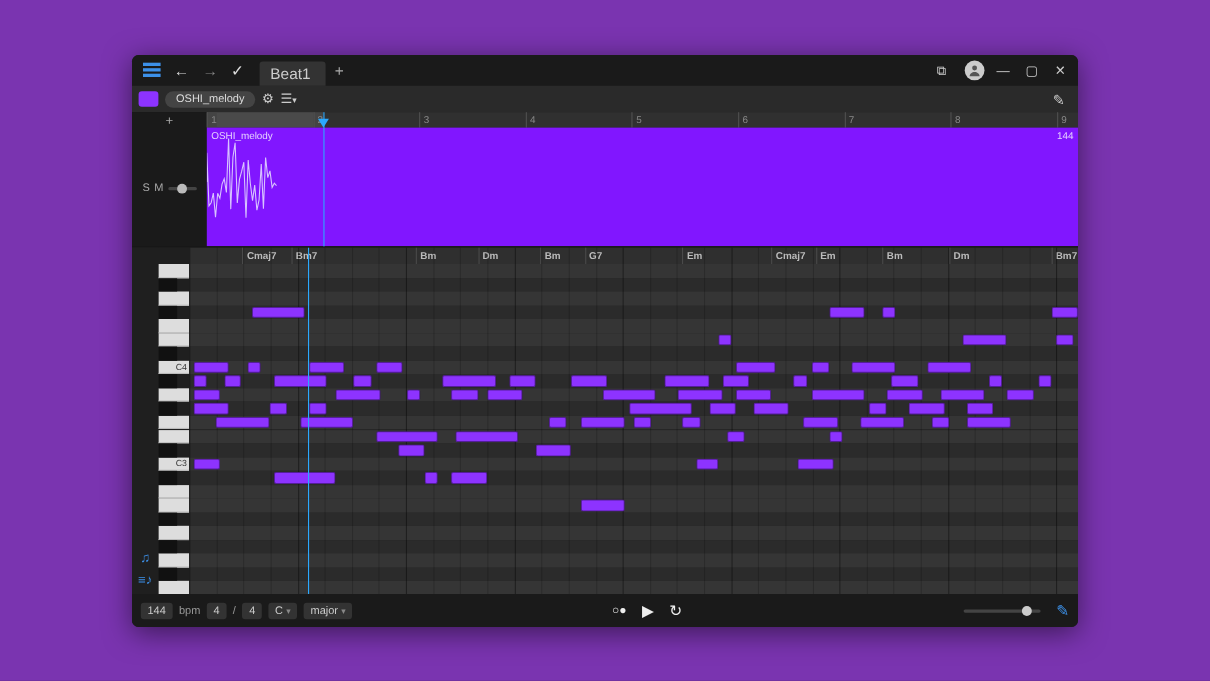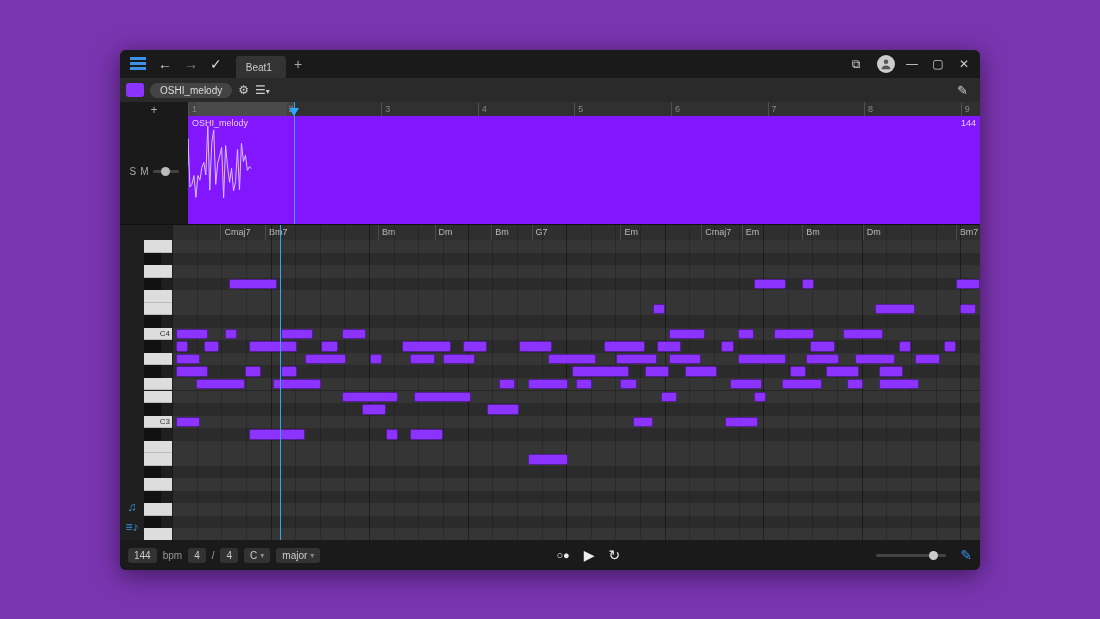--- a/index.html
+++ b/index.html
@@ -9,21 +9,21 @@
     background:#202020; border-radius:6px; box-shadow:0 5px 25px rgba(0,0,0,0.5);
     display:flex; flex-direction:column;
   }
   
   .titlebar { height:28px; background:#1a1a1a; display:flex; align-items:center; padding:0 4px; border-radius:6px 6px 0 0;}
   .titlebar .app-icon { width:16px; height:14px; margin:0 8px 0 6px; }
   .app-icon div{height:3px;background:#3c90e8;margin-bottom:2px;}
   .nav-arrows { display:flex; gap:4px; align-items:center;}
   .nav-arrows span { color:#888; font-size:14px; padding:2px 4px; cursor:pointer;}
   .nav-arrows span.active{color:#ddd;}
-  .tab { background:#333; color:#ccc; height:22px; display:flex; align-items:center; padding:0 14px 0 10px; margin-left:10px; font-size:10px; border-radius:3px 3px 0 0; position:relative; top:3px;}
+  .tab { background:#333; color:#ccc; height:22px; display:flex; align-items:center; padding:0 14px 0 10px; margin-left:10px; font-size:14px; border-radius:3px 3px 0 0; position:relative; top:3px;}
   .tab-add { color:#aaa; font-size:14px; margin-left:8px; cursor:pointer;}
   .title-spacer{flex:1;}
   .win-controls { display:flex; gap:2px; align-items:center;}
   .win-controls .ctrl { width:24px; height:22px; display:flex; align-items:center; justify-content:center; color:#ccc; font-size:12px; cursor:pointer;}
   .win-controls .avatar { width:18px; height:18px; border-radius:50%; background:#ccc; display:flex; align-items:center; justify-content:center;}
   .win-controls .avatar svg{width:12px;height:12px;}
   .export-icon{font-size:13px;margin-right:4px;}
   
   .track-strip { height:24px; background:#2a2a2a; display:flex; align-items:center; padding:0 6px; gap:6px;}
   .color-swatch { width:18px; height:14px; background:#8d33ff; border-radius:3px;}
@@ -52,21 +52,21 @@
   .playhead{position:absolute;top:0;bottom:0;width:1px;background:#2aa9ff;z-index:5;}
   .playhead-tri{position:absolute;top:6px;left:-5px;width:0;height:0;border-left:5px solid transparent;border-right:5px solid transparent;border-top:8px solid #2aa9ff;}
   
   .piano { flex:1; display:flex; background:#262626; position:relative; border-top:1px solid #111;}
   .side-tools{width:24px;background:#1f1f1f;display:flex;flex-direction:column;justify-content:flex-end;align-items:center;gap:6px;padding-bottom:6px;}
   .side-tools .stool{color:#3c90e8;font-size:12px;cursor:pointer;}
   .keyboard{width:28px;background:#1f1f1f;position:relative;overflow:hidden;}
   .keyboard .wkey{position:absolute;left:0;right:0;background:#ddd;border-bottom:1px solid #bbb;}
   .keyboard .bkey{position:absolute;left:0;width:17px;background:#111;z-index:2;}
   .keyboard .klabel{position:absolute;right:2px;font-size:8px;color:#333;z-index:3;}
-  .note-grid{flex:1;position:relative;overflow:hidden;}
+  .note-grid{flex:1;position:relative;overflow:hidden;font-weight:bold;}
   .grid-row{position:absolute;left:0;right:0;}
   .grid-row.dark{background:#2b2b2b;}
   .grid-row.light{background:#353535;}
   .chord-lane{position:absolute;top:0;left:0;right:0;height:15px;background:#2f2f2f;}
   .chord{position:absolute;top:0;height:15px;font-size:9px;color:#bbb;padding-left:3px;line-height:15px;border-left:1px solid #4a4a4a;}
   .vline{position:absolute;top:0;bottom:0;width:1px;background:rgba(0,0,0,0.4);}
   .vline.minor{background:rgba(0,0,0,0.18);}
   .note{position:absolute;background:#8d33ff;border:1px solid rgba(0,0,0,0.4);border-radius:2px;}
   .piano .playhead{left:calc(var(--ph) * 1px);}
   

